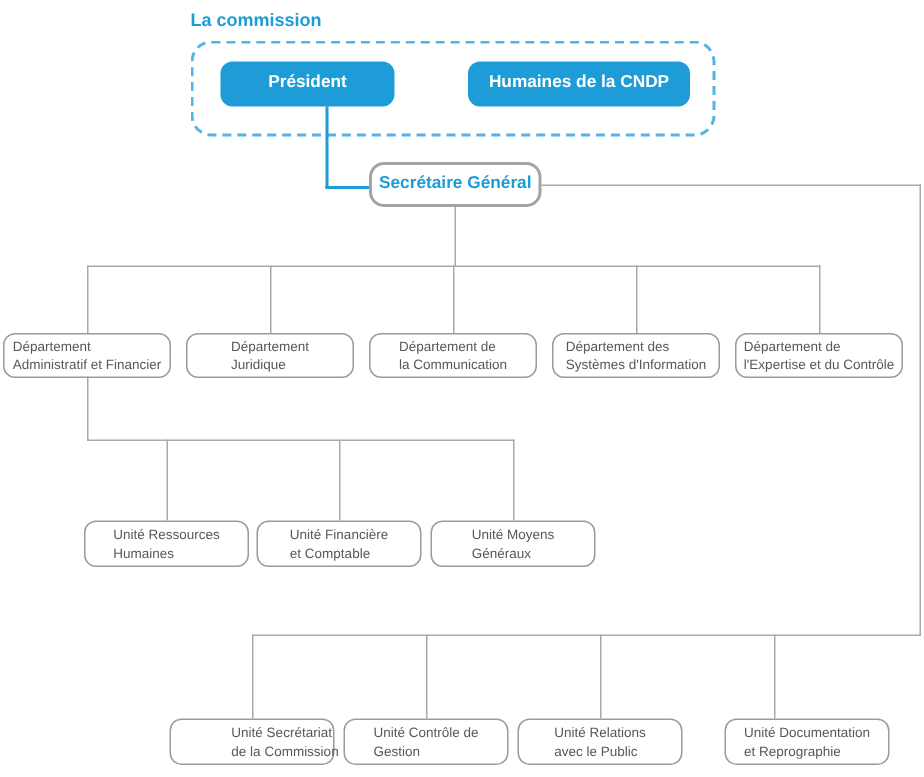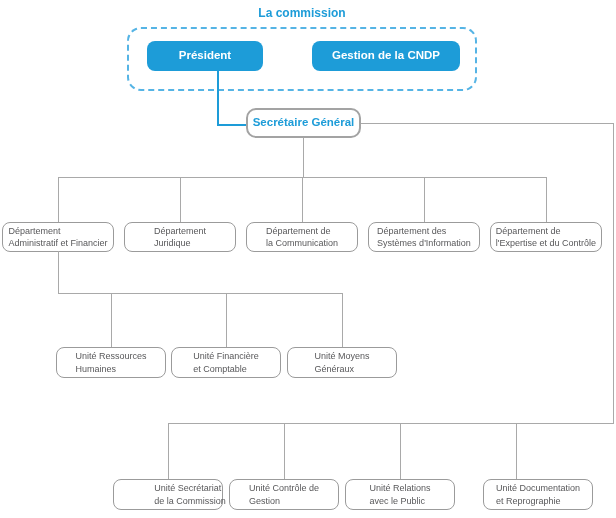--- a/index.html
+++ b/index.html
@@ -7,21 +7,21 @@
     position:relative;width:616px;height:518px;background:#ffffff;
     font-family:"Liberation Sans","DejaVu Sans",sans-serif;overflow:hidden;
   }
   .line{position:absolute;background:#a9a9a9;}
   .line.h{height:1px;}
   .line.v{width:1px;}
   .line.blue{background:#1d9cd8;}
   .line.blue.v{width:2px;}
   .line.blue.h{height:2px;}
   .title{
-    position:absolute;left:127px;top:6px;width:350px;text-align:center;
+    position:absolute;left:127px;top:6px;width:350px;
     color:#1d9cd8;font-size:12px;font-weight:bold;
   }
   .dashed-box{
     position:absolute;left:127px;top:27px;width:350px;height:64px;
     border:2px dashed #55b4e5;border-radius:14px;box-sizing:border-box;
   }
   .node{
     position:absolute;box-sizing:border-box;
     display:flex;align-items:center;justify-content:center;text-align:left;
     white-space:pre;background:#ffffff;border:1px solid #9b9b9b;border-radius:8px;
@@ -37,21 +37,21 @@
   }
 </style>
 </head>
 <body>
 
 <div class="canvas">
 
   <div class="title">La commission</div>
   <div class="dashed-box"></div>
   <div class="node pill" style="left:147px;top:41px;width:116px;height:30px;">Président</div>
-  <div class="node pill" style="left:312px;top:41px;width:148px;height:30px;">Gestion de la CNDP</div>
+  <div class="node pill" style="left:312px;top:41px;width:148px;height:30px;">Humaines de la CNDP</div>
 
   <div class="line blue v" style="left:217px;top:71px;height:55px;"></div>
   <div class="line blue h" style="left:217px;top:124px;width:30px;"></div>
 
   <div class="node sg" style="left:246px;top:108px;width:115px;height:30px;">Secrétaire Général</div>
 
   <div class="line h" style="left:361px;top:123px;width:253px;"></div>
   <div class="line v" style="left:613px;top:123px;height:301px;"></div>
   <div class="line h" style="left:168px;top:423px;width:446px;"></div>
   <div class="line v" style="left:168px;top:423px;height:56px;"></div>

